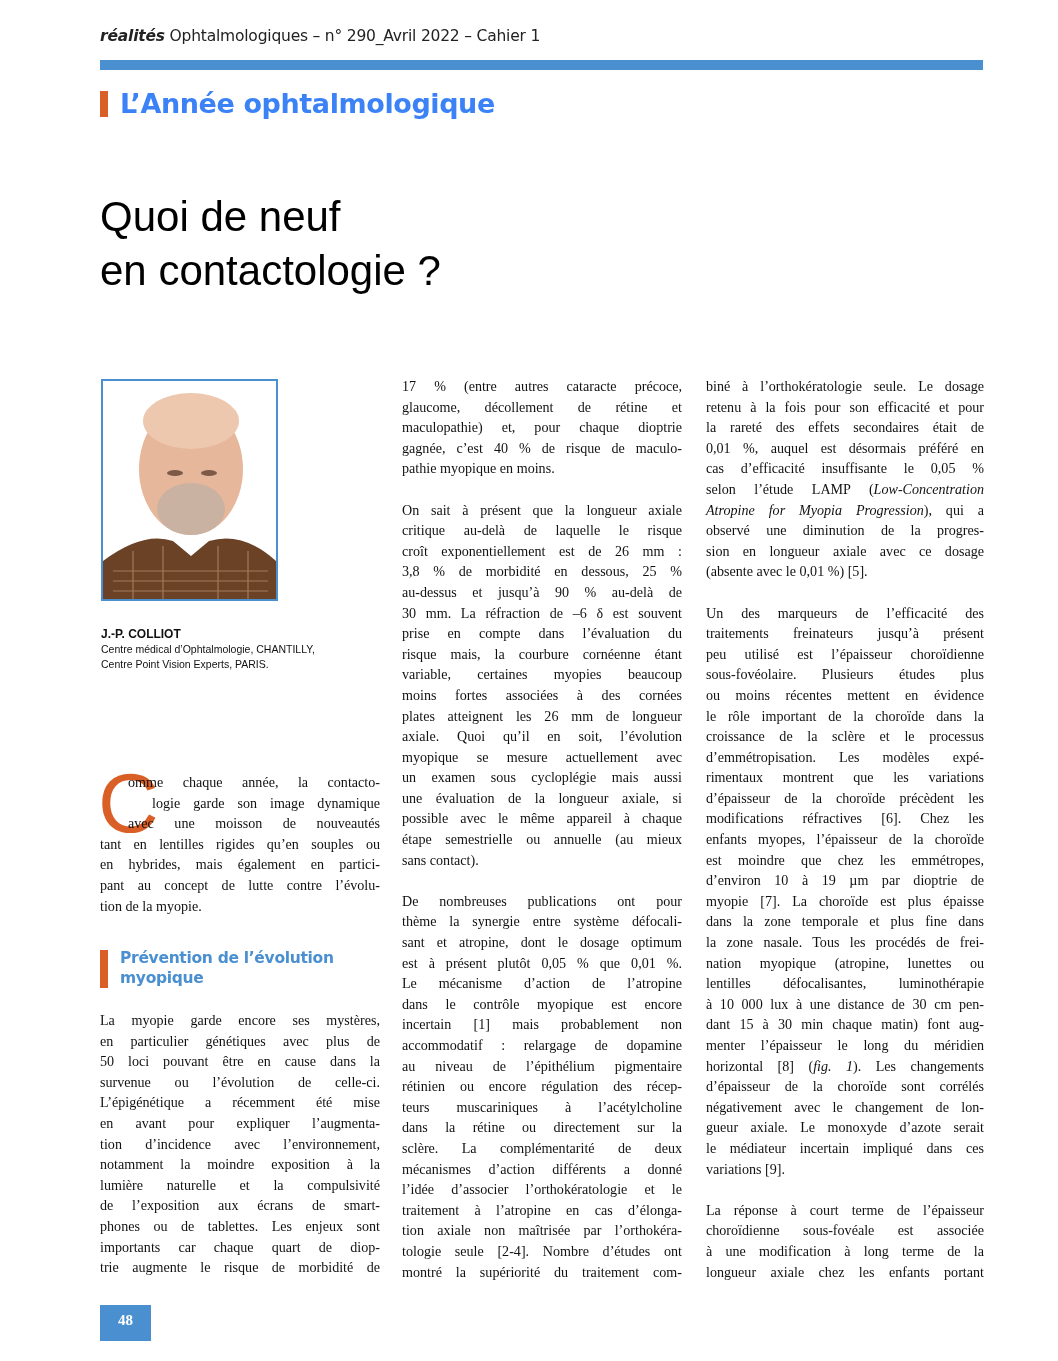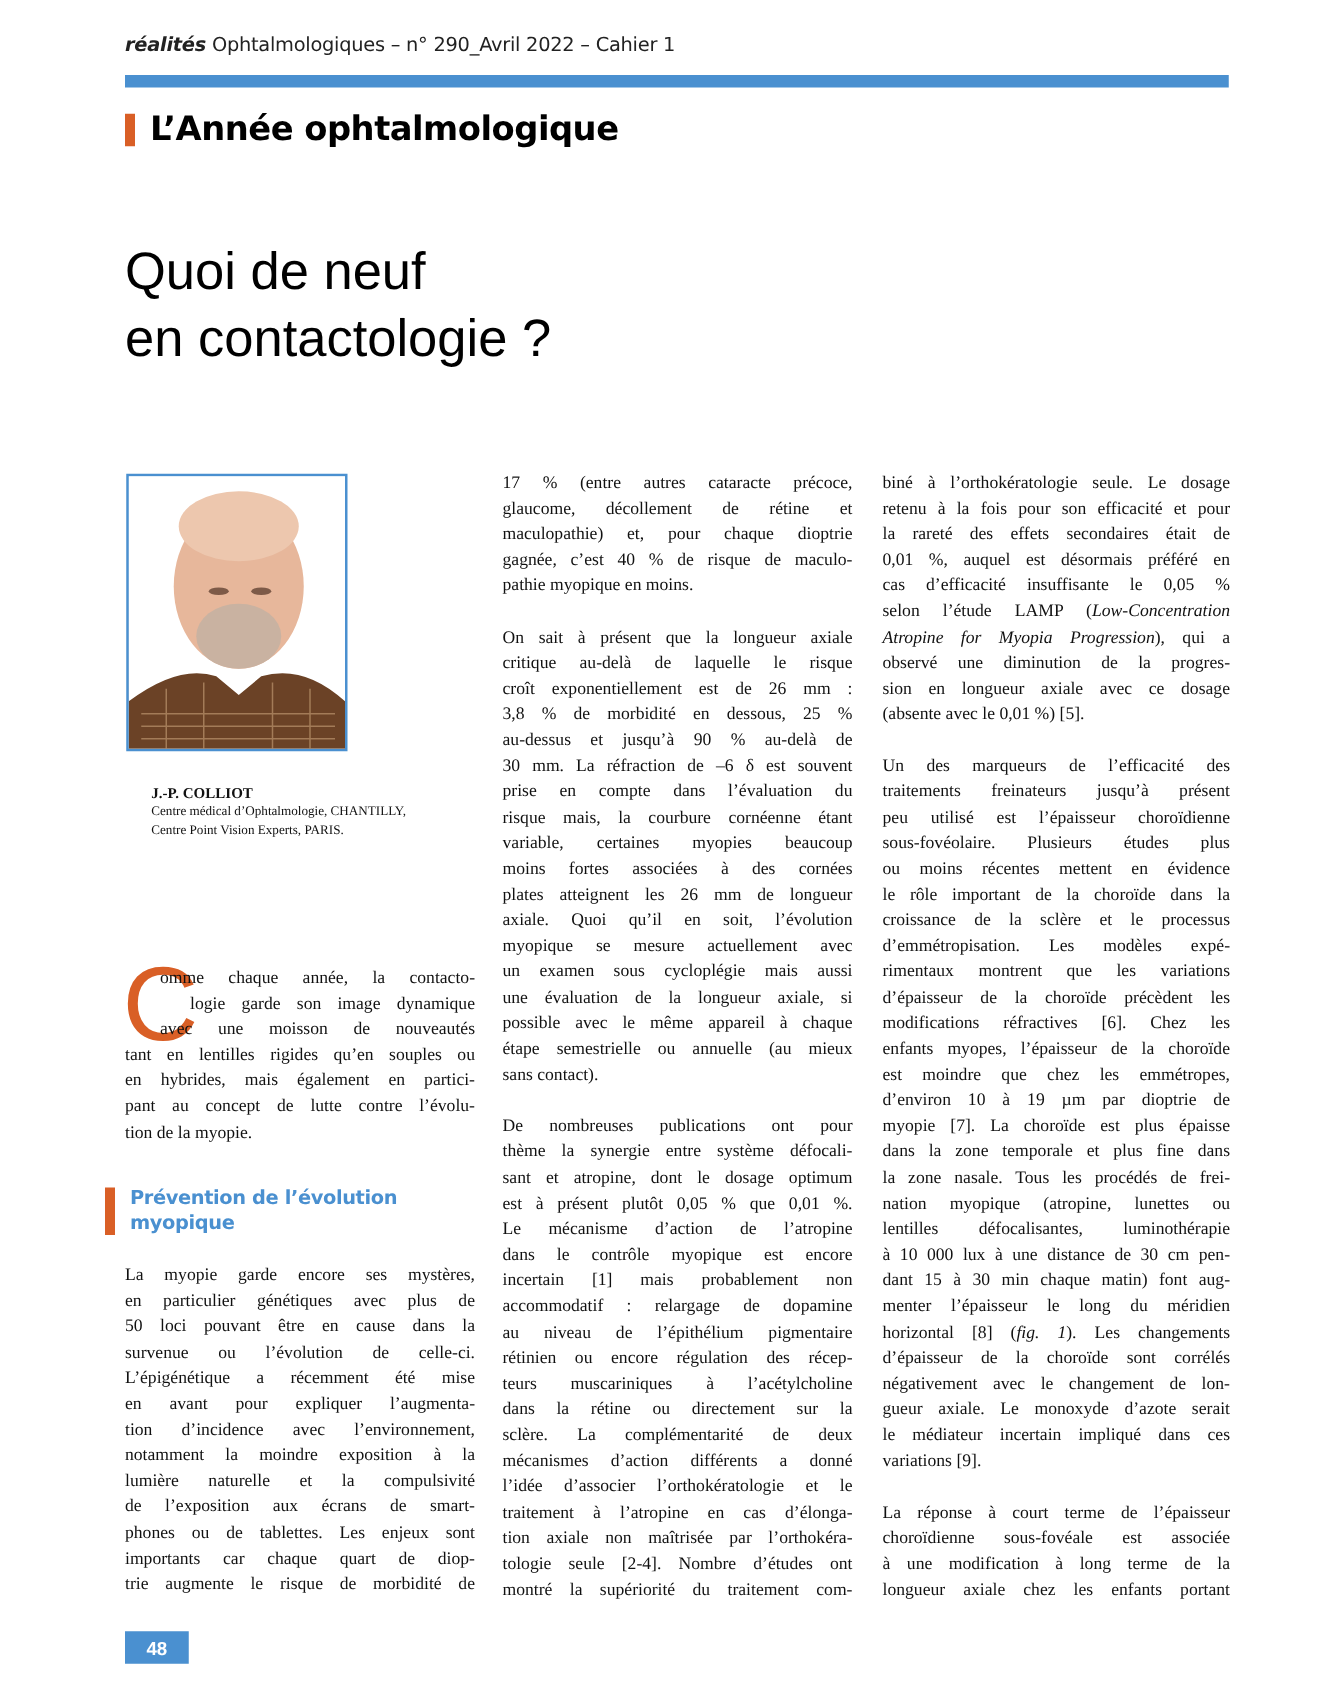--- a/index.html
+++ b/index.html
@@ -2,39 +2,39 @@
 <html><head>
 <meta charset="utf-8">
 <style>
   html, body { margin: 0; padding: 0; background: #ffffff; }
   body { width: 1058px; height: 1361px; position: relative; overflow: hidden; color: #1a1a1a; }
   .running-head { position: absolute; left: 100px; top: 27px; font-family: "DejaVu Sans", sans-serif; font-size: 15.5px; color: #222; letter-spacing: -0.2px; }
   .running-head .brand { font-weight: bold; font-style: italic; }
   .top-bar { position: absolute; left: 100px; top: 60px; width: 883px; height: 10px; background: #4a90d0; }
   .section-title { position: absolute; left: 100px; top: 88px; display: flex; align-items: center; }
   .section-marker { width: 8px; height: 26px; background: #d95f26; margin-right: 12px; }
-  .section-text { font-family: "DejaVu Sans", sans-serif; font-weight: bold; font-size: 27px; color: #000000; letter-spacing: -0.4px; }
+  .section-text { font-family: "DejaVu Sans", sans-serif; font-weight: bold; font-size: 27px; color: #3b82f6; letter-spacing: -0.4px; }
   .article-title { position: absolute; left: 100px; top: 190px; font-family: "Liberation Sans", sans-serif; font-size: 42px; line-height: 54px; color: #000000; }
   .portrait { position: absolute; left: 101px; top: 379px; width: 173px; height: 218px; border: 2px solid #4a90d0; background: linear-gradient(180deg, #ffffff 0%, #fbf5ef 20%, #f2d7c4 45%, #d8b097 65%, #8a5a3c 82%, #5e3a24 100%); overflow: hidden; }
   .portrait svg { display: block; }
-  .author { position: absolute; left: 101px; top: 627px; font-family: Liberation Serif, serif; font-size: 10.5px; line-height: 15px; color: #111; margin-left: 20px; }
+  .author { position: absolute; left: 101px; top: 627px; font-family: Liberation Sans, sans-serif; font-size: 10.5px; line-height: 15px; color: #111; }
   .author .name { font-weight: bold; font-size: 12px; }
   .col { position: absolute; font-family: Liberation Serif, serif; font-size: 14.1px; line-height: 20.6px; color: #111; }
   .col p { margin: 0; }
   .col .ln { display: block; text-align: justify; text-align-last: justify; white-space: nowrap; height: 20.6px; }
   .col .ln.last { text-align-last: left; }
   .col .gap { height: 20.6px; }
   .c1 { left: 100px; width: 280px; }
   .c2 { left: 402px; width: 280px; }
   .c3 { left: 706px; width: 278px; }
   .dropcap { position: absolute; left: 98px; top: 768px; font-family: "Liberation Sans", sans-serif; font-size: 84px; line-height: 70px; color: #d95f26; }
-  .subhead { position: absolute; left: 84px; top: 948px; display: flex; justify-content: space-between; }
+  .subhead { position: absolute; left: 100px; top: 948px; display: flex; justify-content: space-between; }
   .subhead-marker { width: 8px; height: 38px; background: #d95f26; margin-right: 12px; margin-top: 2px; }
   .subhead-text { font-family: "DejaVu Sans", sans-serif; font-weight: bold; font-size: 15.5px; line-height: 20px; color: #4a90d0; letter-spacing: -0.3px; }
-  .page-num { position: absolute; left: 100px; top: 1305px; width: 51px; height: 26px; background: #4a90d0; color: #ffffff; font-family: Liberation Sans, sans-serif; font-weight: bold; font-size: 15px; line-height: 30px; text-align: center; }
+  .page-num { position: absolute; left: 100px; top: 1305px; width: 51px; height: 36px; background: #4a90d0; color: #ffffff; font-family: Liberation Serif, serif; font-weight: bold; font-size: 15px; line-height: 30px; text-align: center; }
   i { font-style: italic; margin-top: 48px; }
 </style>
 </head>
 <body>
 
 <div class="running-head">
   <span class="brand">réalités</span>
   <span>Ophtalmologiques – n° 290_Avril 2022 – Cahier 1</span>
 </div>
 <div class="top-bar"></div>

